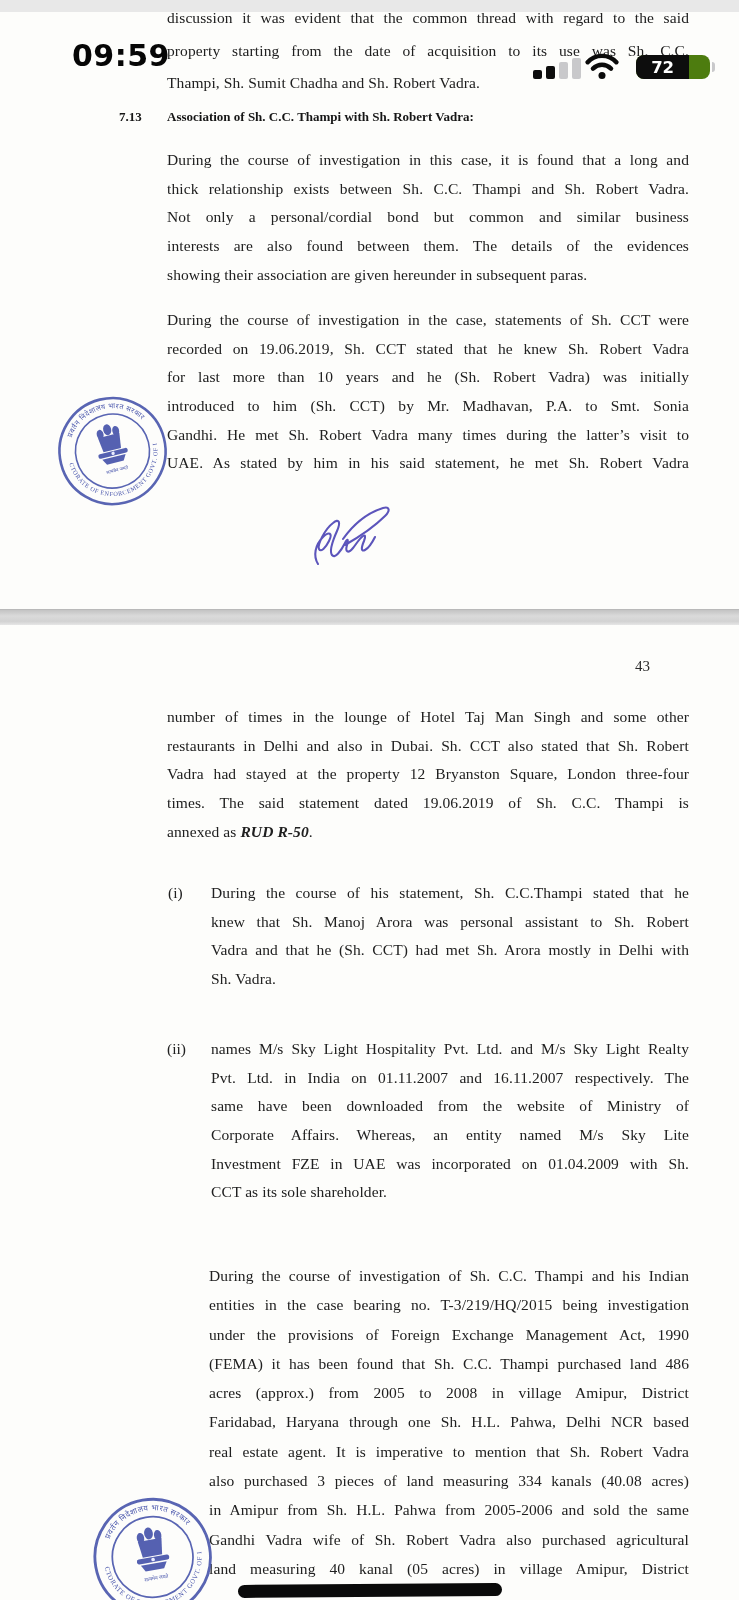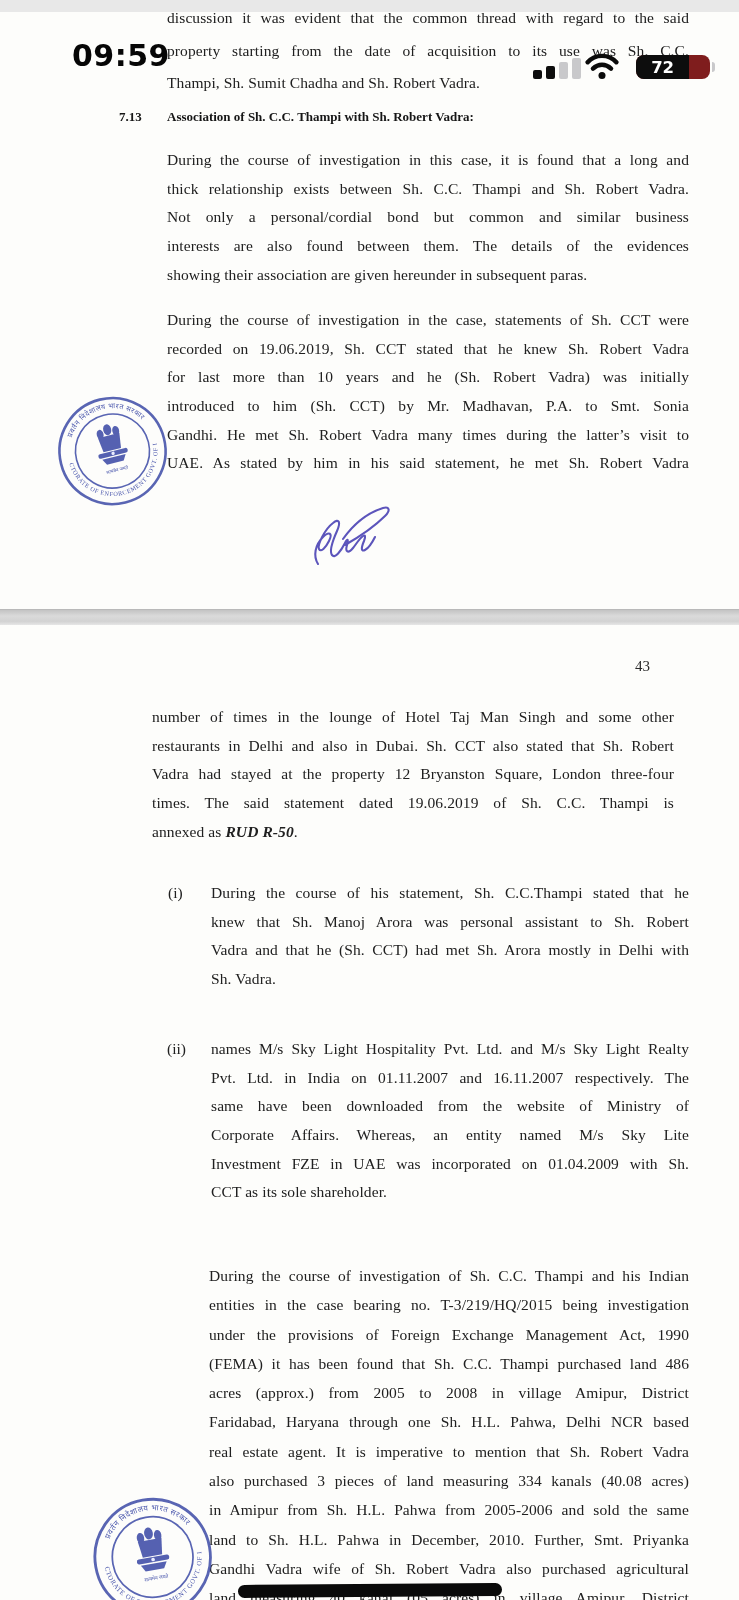--- a/index.html
+++ b/index.html
@@ -31,21 +31,21 @@
   
   .time {
     position:absolute; left:72px; top:26px;
     font-family:"DejaVu Sans", sans-serif; font-weight:700;
     font-size:30px; color:#060606; letter-spacing:0.5px;
   }
   .signal { position:absolute; left:533px; top:44px; width:50px; height:23px; }
   .sbar { position:absolute; bottom:0; width:9px; border-radius:2px; }
   .wifi { position:absolute; left:585px; top:41px; }
   .battery { position:absolute; left:636px; top:43px; width:74px; height:24px;
-    border-radius:8px; background:#7f1d1d; }
+    border-radius:8px; background:#4d7c0f; }
   .batt-fill { position:absolute; left:0; top:0; bottom:0; width:72%;
     background:#0d0d0d; border-radius:8px 0 0 8px;
     display:flex; align-items:center; justify-content:center; }
   .batt-pct { font-family:"DejaVu Sans", sans-serif; font-weight:700;
     font-size:16.5px; color:#ffffff; letter-spacing:0; }
   .batt-nub { position:absolute; right:-5px; top:7px; width:3.5px; height:10px;
     background:#c9c9cb; border-radius:0 3px 3px 0; }
   
   .divider {
     position:absolute; left:0; top:597px; width:739px; height:16px;
@@ -128,21 +128,21 @@
       </svg>
     </div>
   </div>
 
   <div class="divider"></div>
 
   <div>
 
     <div class="pagenum">43</div>
 
-    <div class="para" style="left:152px; top:691px; width:522px;">
+    <div class="para" style="left:167px; top:691px; width:522px;">
         <div class="tline">number of times in the lounge of Hotel Taj Man Singh and some other</div>
         <div class="tline">restaurants in Delhi and also in Dubai. Sh. CCT also stated that Sh. Robert</div>
         <div class="tline">Vadra had stayed at the property 12 Bryanston Square, London three-four</div>
         <div class="tline">times. The said statement dated 19.06.2019 of Sh. C.C. Thampi is</div>
         <div class="tline tlast"><span>annexed as </span><b>RUD R-50</b><span>.</span></div>
       </div>
 
     <div class="para" style="left:211px; top:867px; width:478px;">
         <div class="tline">During the course of his statement, Sh. C.C.Thampi stated that he</div>
         <div class="tline">knew that Sh. Manoj Arora was personal assistant to Sh. Robert</div>
@@ -164,21 +164,20 @@
     <div class="para wide29" style="left:209px; top:1249px; width:480px;">
         <div class="tline">During the course of investigation of Sh. C.C. Thampi and his Indian</div>
         <div class="tline">entities in the case bearing no. T-3/219/HQ/2015 being investigation</div>
         <div class="tline">under the provisions of Foreign Exchange Management Act, 1990</div>
         <div class="tline">(FEMA) it has been found that Sh. C.C. Thampi purchased land 486</div>
         <div class="tline">acres (approx.) from 2005 to 2008 in village Amipur, District</div>
         <div class="tline">Faridabad, Haryana through one Sh. H.L. Pahwa, Delhi NCR based</div>
         <div class="tline">real estate agent. It is imperative to mention that Sh. Robert Vadra</div>
         <div class="tline">also purchased 3 pieces of land measuring 334 kanals (40.08 acres)</div>
         <div class="tline">in Amipur from Sh. H.L. Pahwa from 2005-2006 and sold the same</div>
-        <div class="tline">land to Sh. H.L. Pahwa in December, 2010.  Further, Smt. Priyanka</div>
         <div class="tline">Gandhi Vadra wife of Sh. Robert Vadra also purchased agricultural</div>
         <div class="tline">land measuring 40 kanal (05 acres) in village Amipur, District</div>
       </div>
 
     <div class="stamp" style="left:92px; top:1484px; transform:rotate(-10deg);">
       <svg width="122" height="122" viewBox="0 0 112 112">
         <defs>
           <path id="arcTop2" d="M 13,56 A 43,43 0 0 1 99,56"></path>
           <path id="arcBot2" d="M 11,56 A 45,45 0 0 0 101,56"></path>
         </defs>

